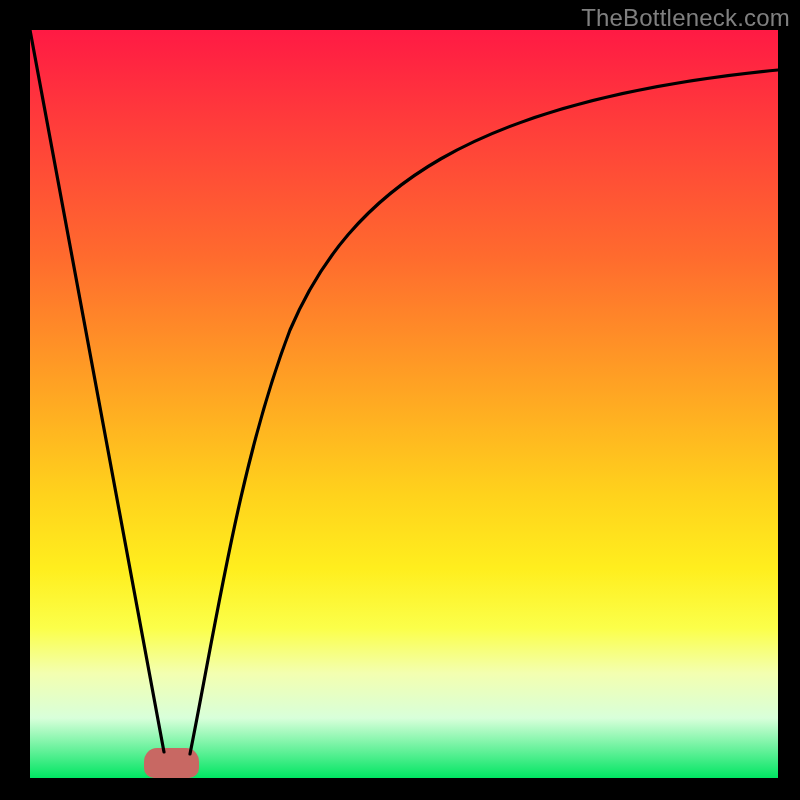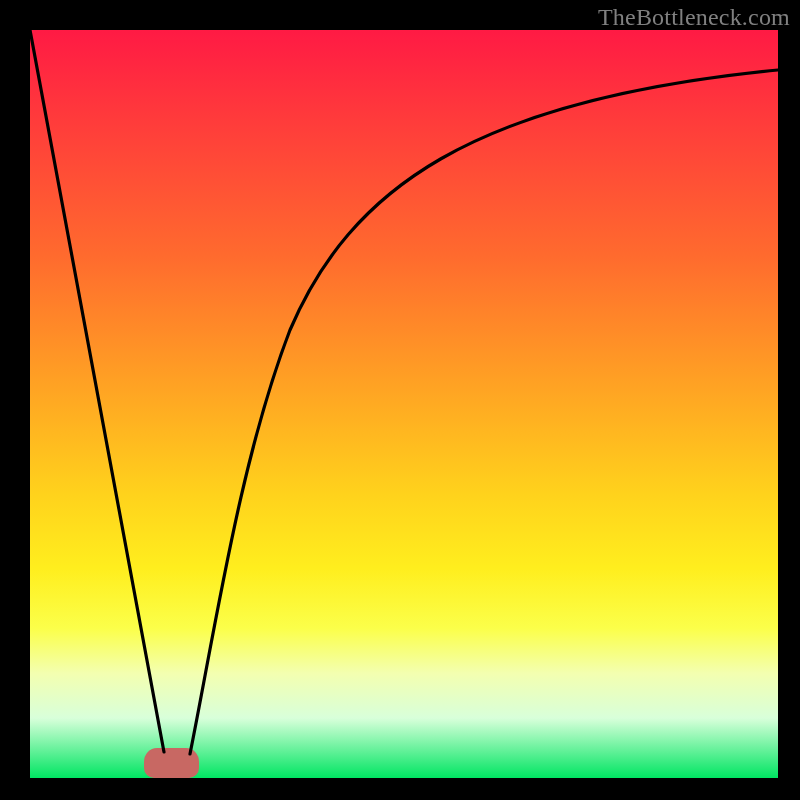--- a/index.html
+++ b/index.html
@@ -27,21 +27,21 @@
       #fbff4a 80%,
       #f3ffb0 86%,
       #d8ffda 92%,
       #00e562 100%
     );
   }
   .watermark {
     position: absolute;
     top: 4px;
     right: 10px;
-    font-family: Liberation Serif, serif;
+    font-family: Liberation Sans, sans-serif;
     font-size: 24px;
     color: #808080;
     letter-spacing: 0.2px;
   }
   svg.curves {
     position: absolute;
     left: 30px;
     top: 30px;
     width: 748px;
     height: 748px;

